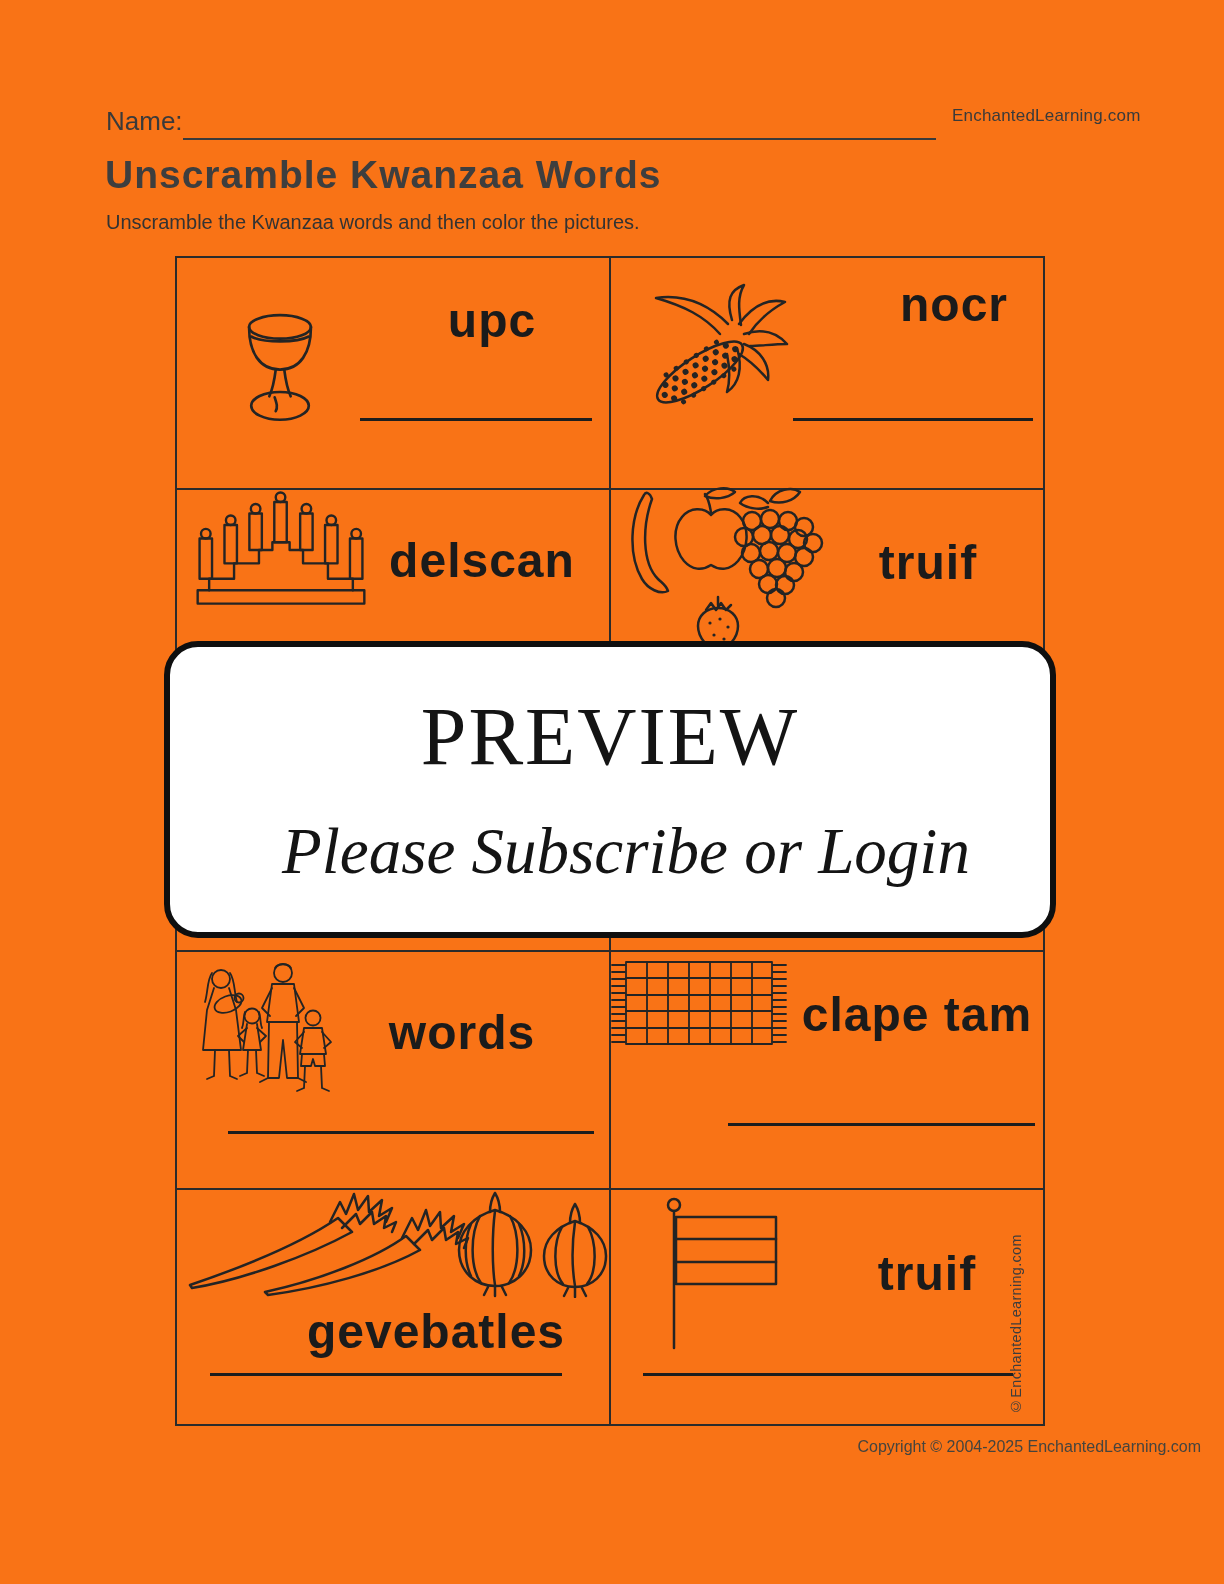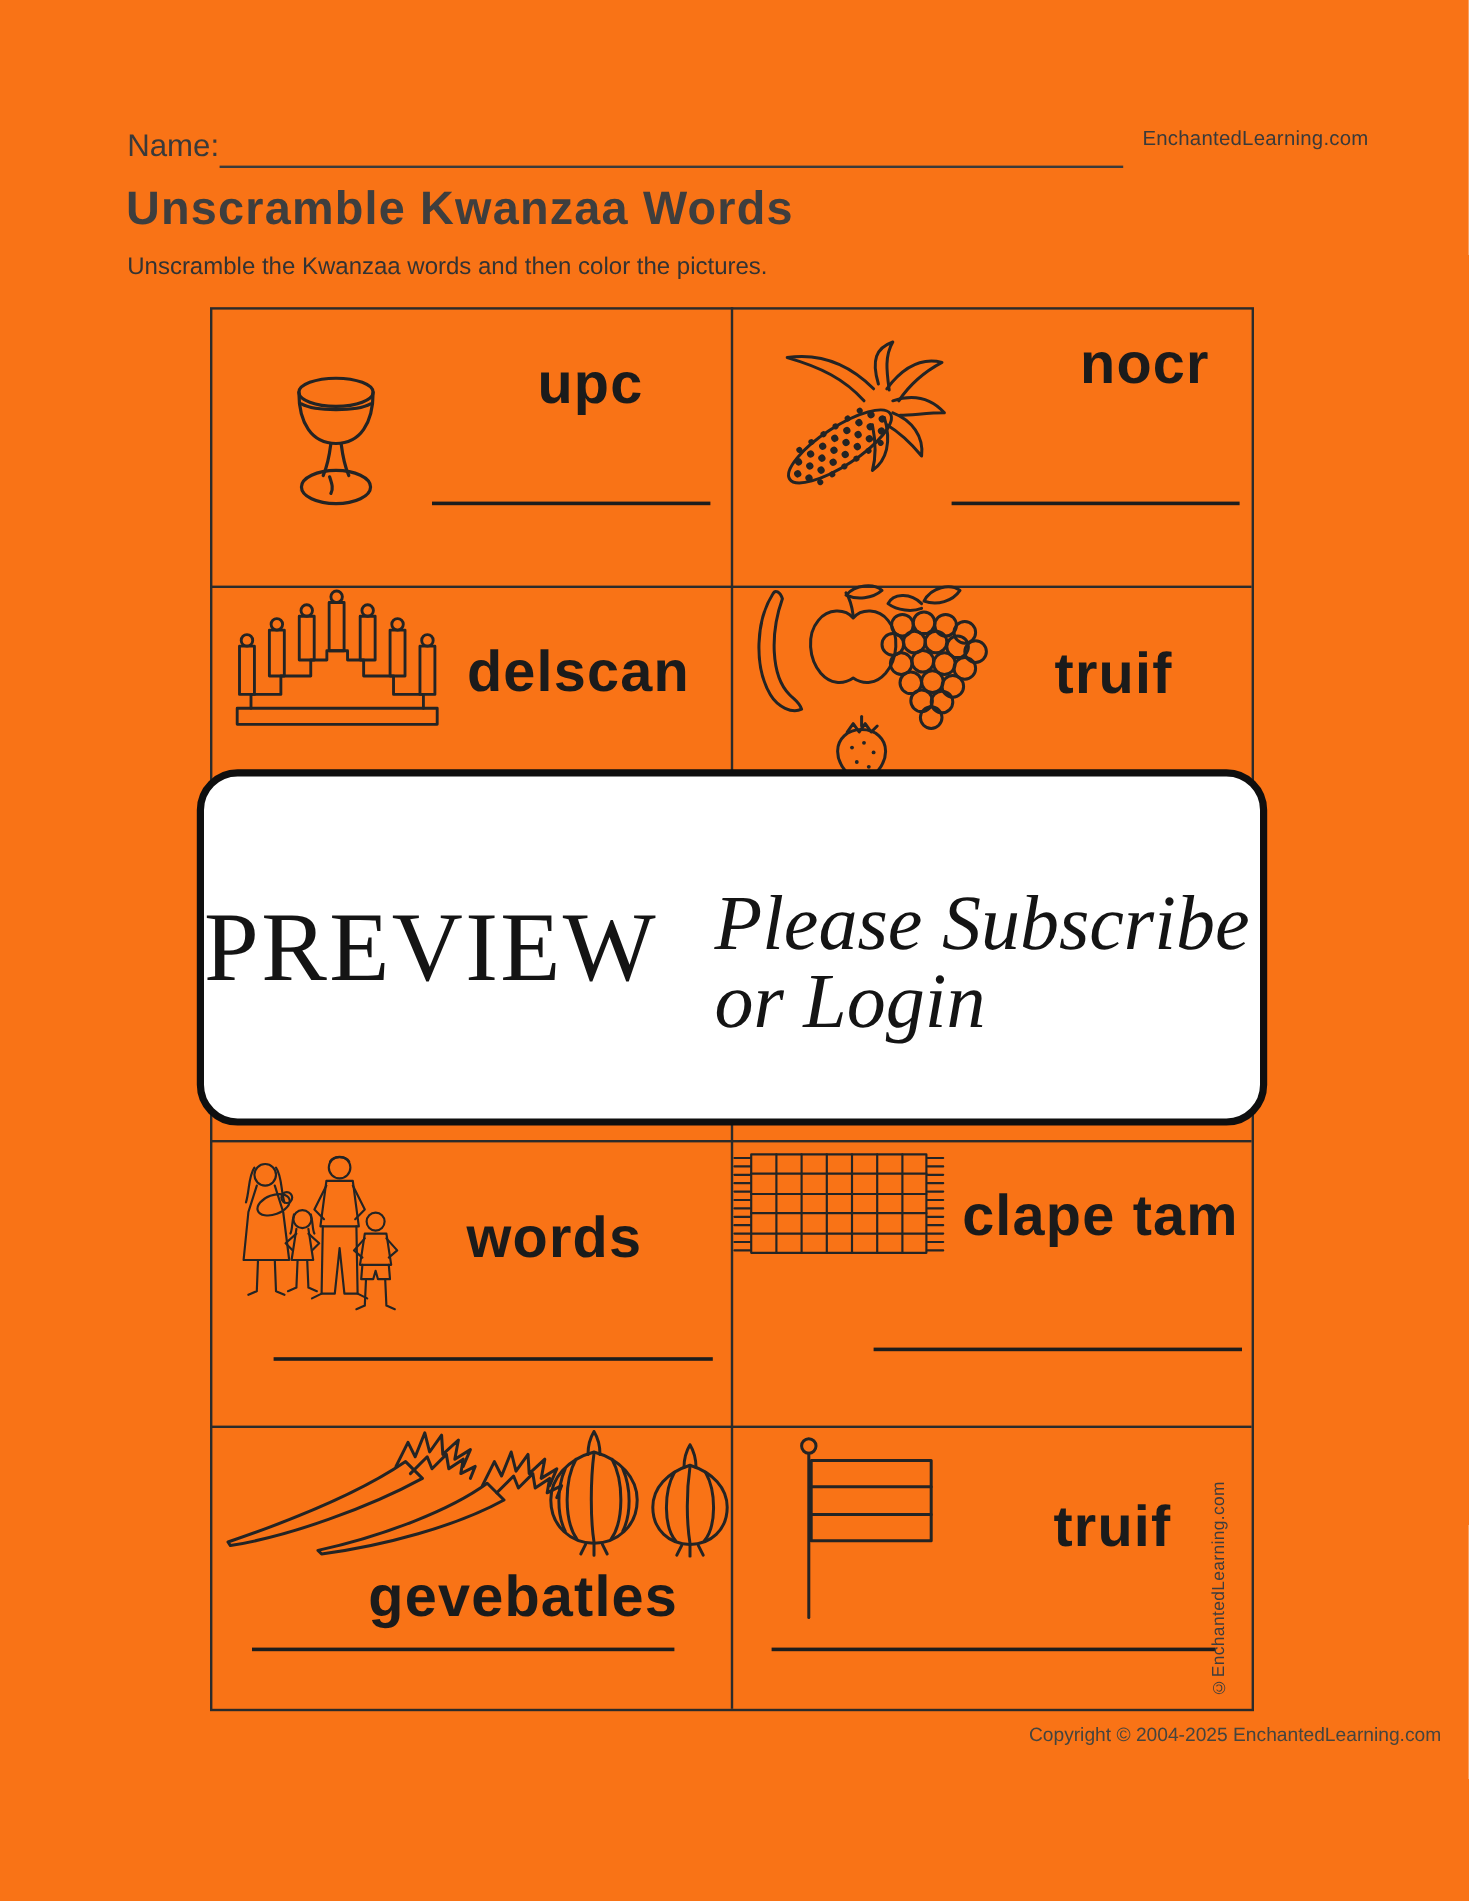--- a/index.html
+++ b/index.html
@@ -20,21 +20,21 @@
   .hline{left:175px;width:868px;height:2px;background:#2b2b2b;}
   
   .word{position:absolute;transform:translate(-50%,-50%);font-weight:bold;font-size:48px;color:#1b1b1b;white-space:nowrap;letter-spacing:1px;}
   .ansline{position:absolute;border-bottom:3px solid #1d1d1d;}
   .icon{position:absolute;}
   .icon svg{display:block;}
   
   .preview{
     left:164px;top:641px;width:892px;height:297px;background:#ffffff;
     border:6px solid #0f0f0f;border-radius:34px;box-sizing:border-box;
-    display:flex;flex-direction:row;align-items:center;justify-content:flex-end;gap:15px;
+    display:flex;flex-direction:column;align-items:center;justify-content:center;gap:15px;
   }
   .preview-title{font-family:"Liberation Serif",serif;font-size:82px;color:#141414;line-height:1;letter-spacing:2px;}
   .preview-sub{font-family:"Liberation Serif",serif;font-style:italic;font-size:65px;color:#141414;margin-top:26px;line-height:1;margin-left:32px;}
   
   .side-credit{
     left:1008px;top:1236px;height:178px;width:26px;
     writing-mode:vertical-rl;transform:rotate(180deg);
     font-size:14.5px;color:#3d3d3d;letter-spacing:.3px;white-space:nowrap;
   }
   .copyright{left:0;top:1438px;width:1201px;text-align:right;font-size:16px;color:#45443e;}

